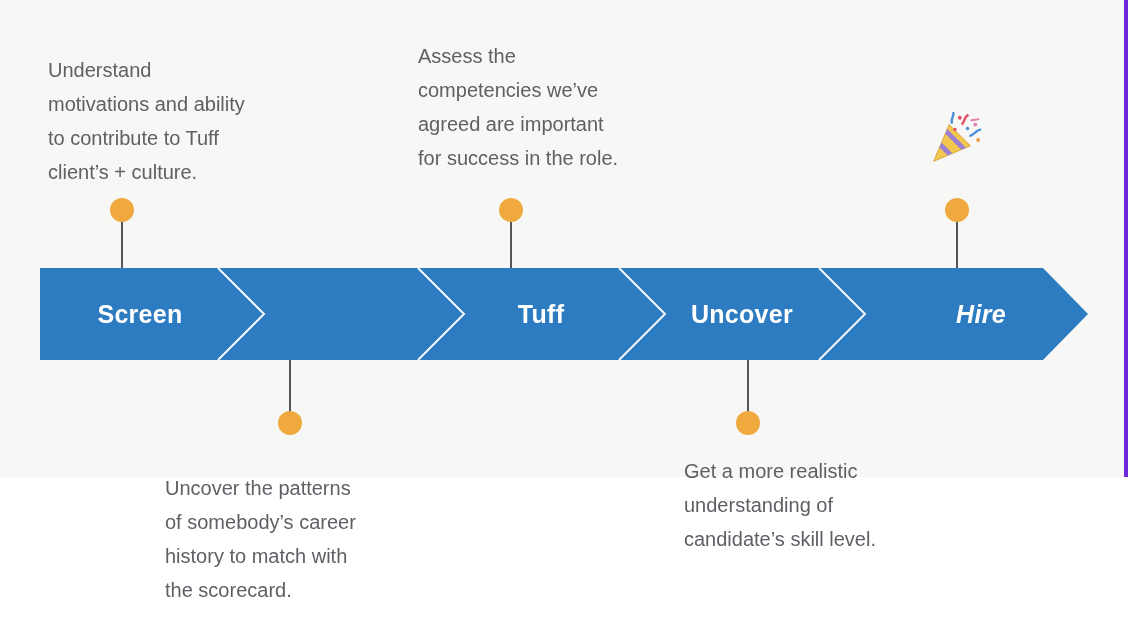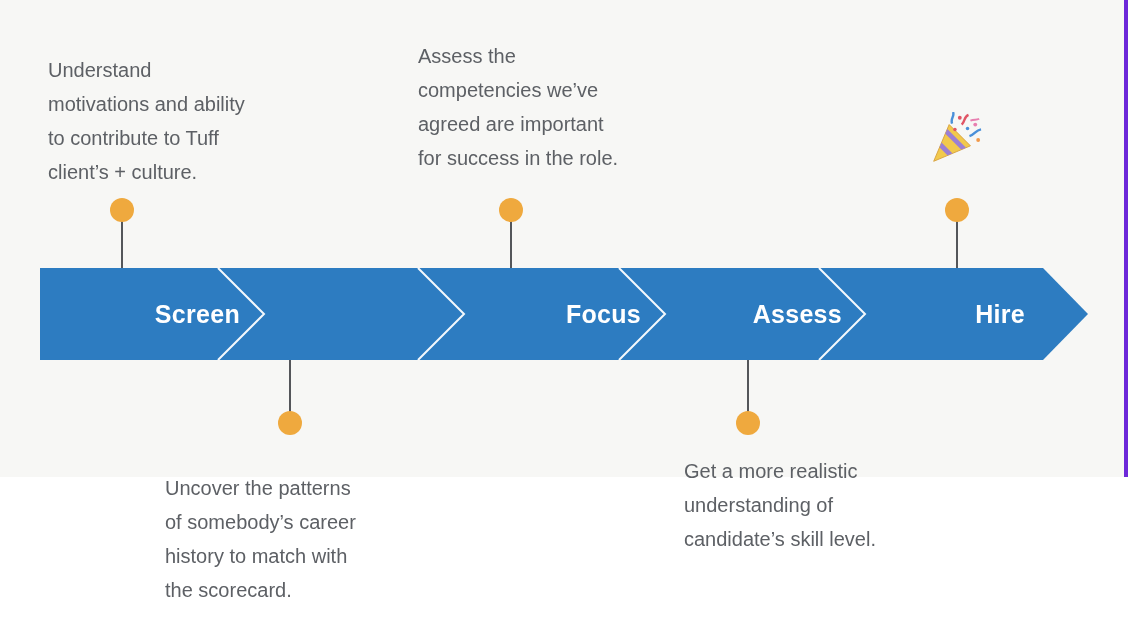--- a/index.html
+++ b/index.html
@@ -53,31 +53,31 @@
   .dot-topgrade{left:278px;top:411px;}
   .dot-project{left:736px;top:411px;}
 
   
   .band-svg{position:absolute;left:40px;top:268px;}
   .stage-label{
     position:absolute;
     top:268px;height:92px;
     width:200px;
     line-height:92px;
-    text-align:right;
+    text-align:center;
     color:#ffffff;
     font-size:25px;
     font-weight:600;
     letter-spacing:0.3px;
   }
   .lbl-screen{left:40px;}
   .lbl-topgrade{left:241px;}
   .lbl-focus{left:441px;}
   .lbl-project{left:642px;}
-  .lbl-hire{left:825px;}
+  .lbl-hire{left:881px;font-style:italic;}
 
   .popper{position:absolute;left:925px;top:112px;width:58px;height:58px;}
 </style>
 </head>
 <body>
 
 <div class="canvas">
 
   <div class="note note-screen">Understand
 motivations and ability
@@ -131,17 +131,17 @@
 
   <svg class="band-svg" width="1050" height="92" viewBox="0 0 1050 92">
     <polygon points="0,0 1003,0 1048,46 1003,92 0,92" fill="#2d7cc1"></polygon>
     <polyline points="178,0 224,46 178,92" fill="none" stroke="#ffffff" stroke-width="2" opacity="0.95"></polyline>
     <polyline points="378,0 424,46 378,92" fill="none" stroke="#ffffff" stroke-width="2" opacity="0.95"></polyline>
     <polyline points="579,0 625,46 579,92" fill="none" stroke="#ffffff" stroke-width="2" opacity="0.95"></polyline>
     <polyline points="779,0 825,46 779,92" fill="none" stroke="#ffffff" stroke-width="2" opacity="0.95"></polyline>
   </svg>
 
   <div class="stage-label lbl-screen">Screen</div>
-  <div class="stage-label lbl-focus">Focus</div>
-  <div class="stage-label lbl-project">Assess</div>
+  <div class="stage-label lbl-focus">Tuff</div>
+  <div class="stage-label lbl-project">Uncover</div>
   <div class="stage-label lbl-hire">Hire</div>
 
 </div>
 
 </body></html>

